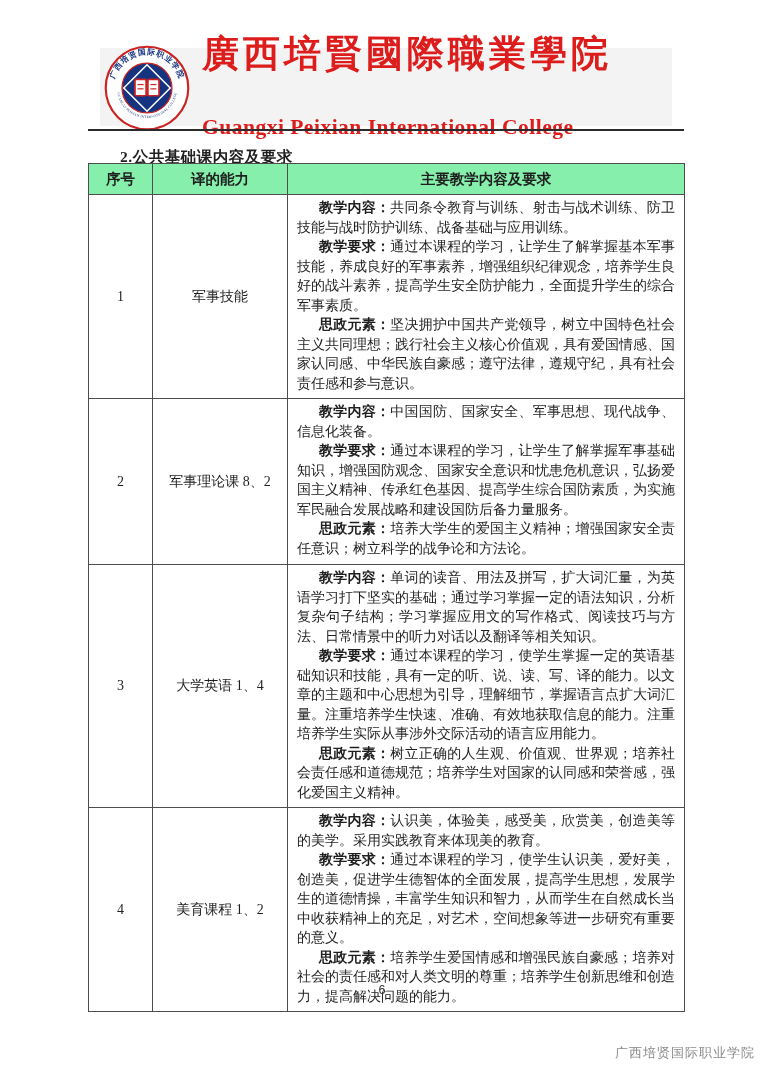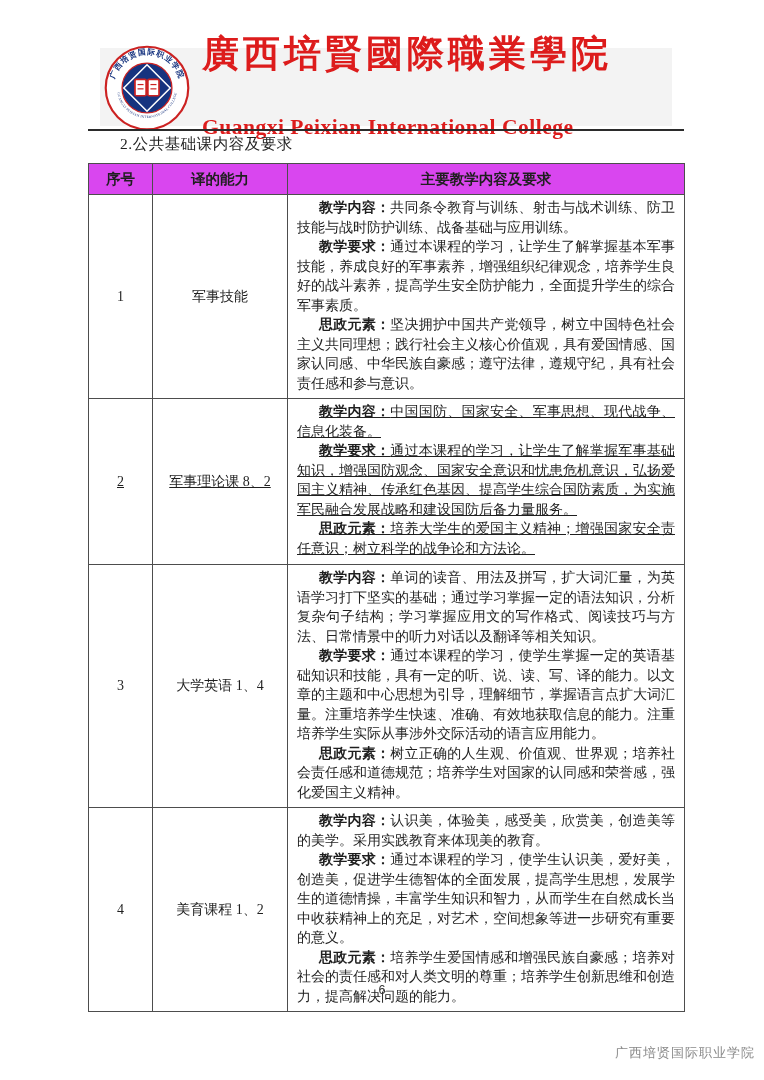--- a/index.html
+++ b/index.html
@@ -27,50 +27,50 @@
   .title-en {
     font-size: 21.5px; font-weight: bold; letter-spacing: 0.5px; margin-top: 2px;
   }
   .divider {
     position: absolute; left: 88px; top: 129px; width: 596px; height: 0;
     border-top: 2px solid #2b2b2b;
   }
 
   
   .section-title {
-    position: absolute; left: 120px; top: 134px;
-    font-size: 15.5px; font-weight: normal; letter-spacing: 0.5px;
+    position: absolute; left: 120px; top: 147px;
+    font-size: 15.5px; font-weight: bold; letter-spacing: 0.5px;
   }
 
   
   table.course-table {
     position: absolute; left: 88px; top: 163px; width: 596px;
     border-collapse: collapse; table-layout: fixed;
   }
   .course-table th, .course-table td {
     border: 1px solid #4d4d4d;
   }
   .course-table col.col-no { width: 64px; }
   .course-table col.col-course { width: 135px; }
   .course-table col.col-content { width: 397px; }
   .course-table th {
     font-size: 14.5px; font-weight: bold; height: 31px; text-align: center;
-    background: #d946ef; padding: 2px;
+    background: #86efac; padding: 2px;
   }
   .c-no, .c-course {
     text-align: center; vertical-align: middle; font-size: 14px;
   }
   .c-content {
     padding: 3px 9px 5px 9px; vertical-align: top;
     font-size: 14px; line-height: 19.5px; text-align: justify;
   }
   .para { margin: 0; }
   .para b { font-weight: bold; margin-left: 22px; }
   tbody tr:nth-child(1) td { height: 176px; }
-  tbody tr:nth-child(2) td { height: 166px; text-decoration: underline; }
+  tbody tr:nth-child(2) td { height: 166px; }
   tbody tr:nth-child(3) td { height: 191px; }
   tbody tr:nth-child(4) td { height: 178px; }
 
   
   .page-number {
     position: absolute; left: 0; top: 983px; width: 100%;
     text-align: center; font-size: 12.5px; color: #333;
     font-family: "Liberation Sans", sans-serif;
   }
   .watermark {

